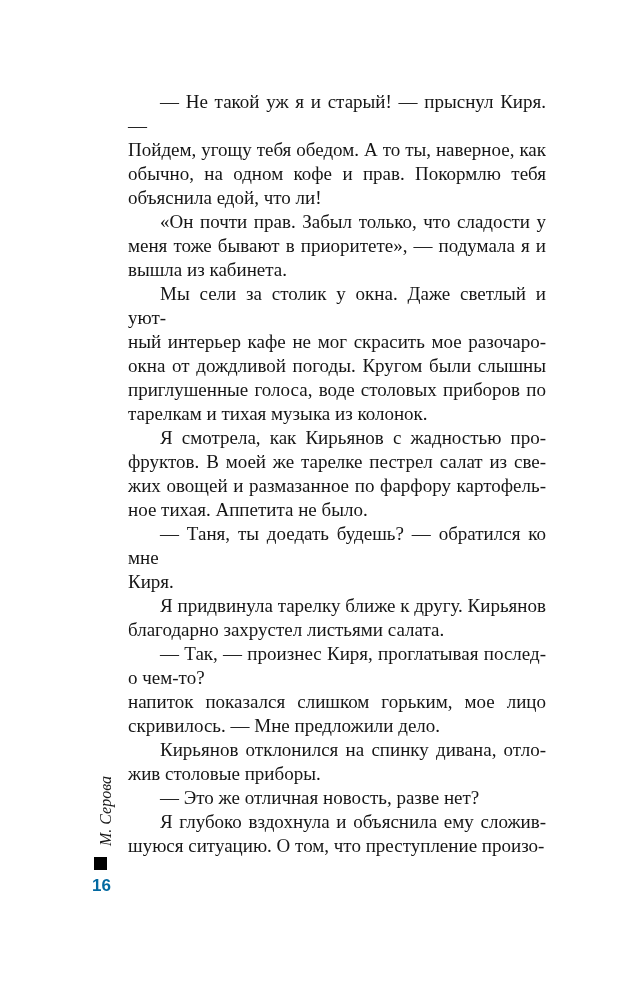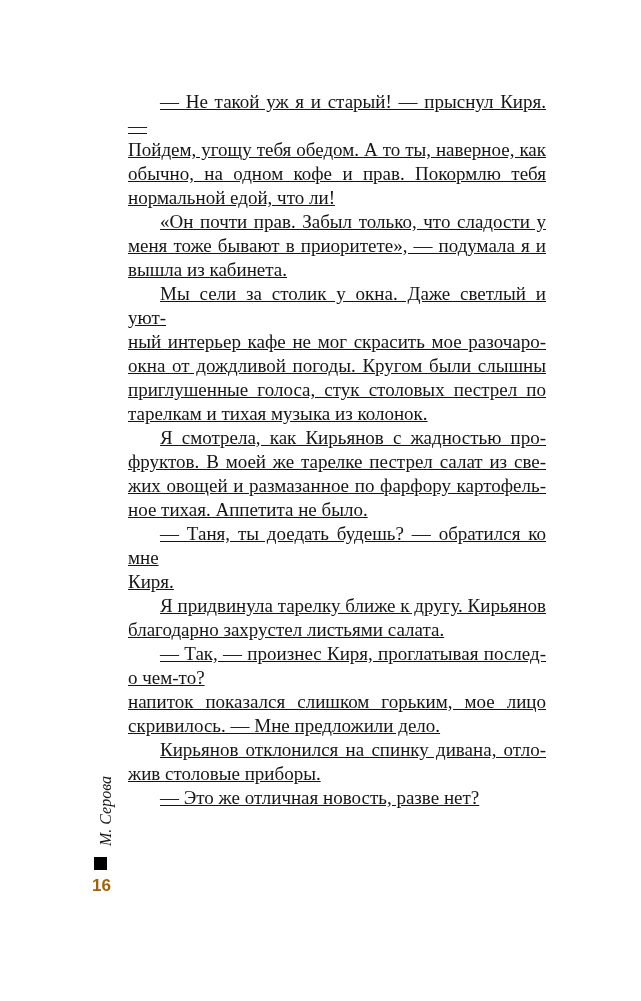--- a/index.html
+++ b/index.html
@@ -22,21 +22,20 @@
     top: 90px;
     width: 418px;
     font-size: 19px;
     line-height: 24px;
   }
   .paragraph { margin: 0; }
   .line {
     text-align: justify;
     text-align-last: justify;
     white-space: normal;
-    text-decoration: underline;
   }
   .line.para-start { text-indent: 32px; }
   .line.para-end { text-align-last: left; }
   .author-vertical {
     position: absolute;
     left: 97px;
     top: 846px;
     transform-origin: 0 0;
     transform: rotate(-90deg);
     font-style: italic;
@@ -52,47 +51,47 @@
     height: 13px;
     background: #000000;
   }
   .page-number {
     position: absolute;
     left: 92px;
     top: 876px;
     font-family: "Liberation Sans", sans-serif;
     font-weight: bold;
     font-size: 17px;
-    color: #a16207;
+    color: #0369a1;
   }
 </style>
 </head>
 <body>
 
 <div class="page">
   <div class="author-vertical">М. Серова</div>
   <div class="footnote-marker"></div>
   <div class="page-number">16</div>
   <div class="text-column" id="text-column">
       <div class="paragraph">
         <div class="line para-start">— Не такой уж я и старый! — прыснул Киря. —</div>
         <div class="line">Пойдем, угощу тебя обедом. А то ты, наверное, как</div>
         <div class="line">обычно, на одном кофе и прав. Покормлю тебя</div>
-        <div class="line para-end">нормальной едой, что ли!</div>
+        <div class="line para-end">объяснила едой, что ли!</div>
       </div>
       <div class="paragraph">
         <div class="line para-start">«Он почти прав. Забыл только, что сладости у</div>
         <div class="line">меня тоже бывают в приоритете», — подумала я и</div>
         <div class="line para-end">вышла из кабинета.</div>
       </div>
       <div class="paragraph">
         <div class="line para-start">Мы сели за столик у окна. Даже светлый и уют-</div>
         <div class="line">ный интерьер кафе не мог скрасить мое разочаро-</div>
         <div class="line">окна от дождливой погоды. Кругом были слышны</div>
-        <div class="line">приглушенные голоса, стук столовых пестрел по</div>
+        <div class="line">приглушенные голоса, воде столовых приборов по</div>
         <div class="line para-end">тарелкам и тихая музыка из колонок.</div>
       </div>
       <div class="paragraph">
         <div class="line para-start">Я смотрела, как Кирьянов с жадностью про-</div>
         <div class="line">фруктов. В моей же тарелке пестрел салат из све-</div>
         <div class="line">жих овощей и размазанное по фарфору картофель-</div>
         <div class="line para-end">ное тихая. Аппетита не было.</div>
       </div>
       <div class="paragraph">
         <div class="line para-start">— Таня, ты доедать будешь? — обратился ко мне</div>
@@ -110,14 +109,18 @@
         <div class="line">напиток показался слишком горьким, мое лицо</div>
         <div class="line para-end">скривилось. — Мне предложили дело.</div>
       </div>
       <div class="paragraph">
         <div class="line para-start">Кирьянов отклонился на спинку дивана, отло-</div>
         <div class="line para-end">жив столовые приборы.</div>
       </div>
       <div class="paragraph">
         <div class="line para-start para-end">— Это же отличная новость, разве нет?</div>
       </div>
+      <div class="paragraph">
+        <div class="line para-start">Я глубоко вздохнула и объяснила ему сложив-</div>
+        <div class="line para-end">шуюся ситуацию. О том, что преступление произо-</div>
+      </div>
     </div>
 </div>
 
 </body></html>

